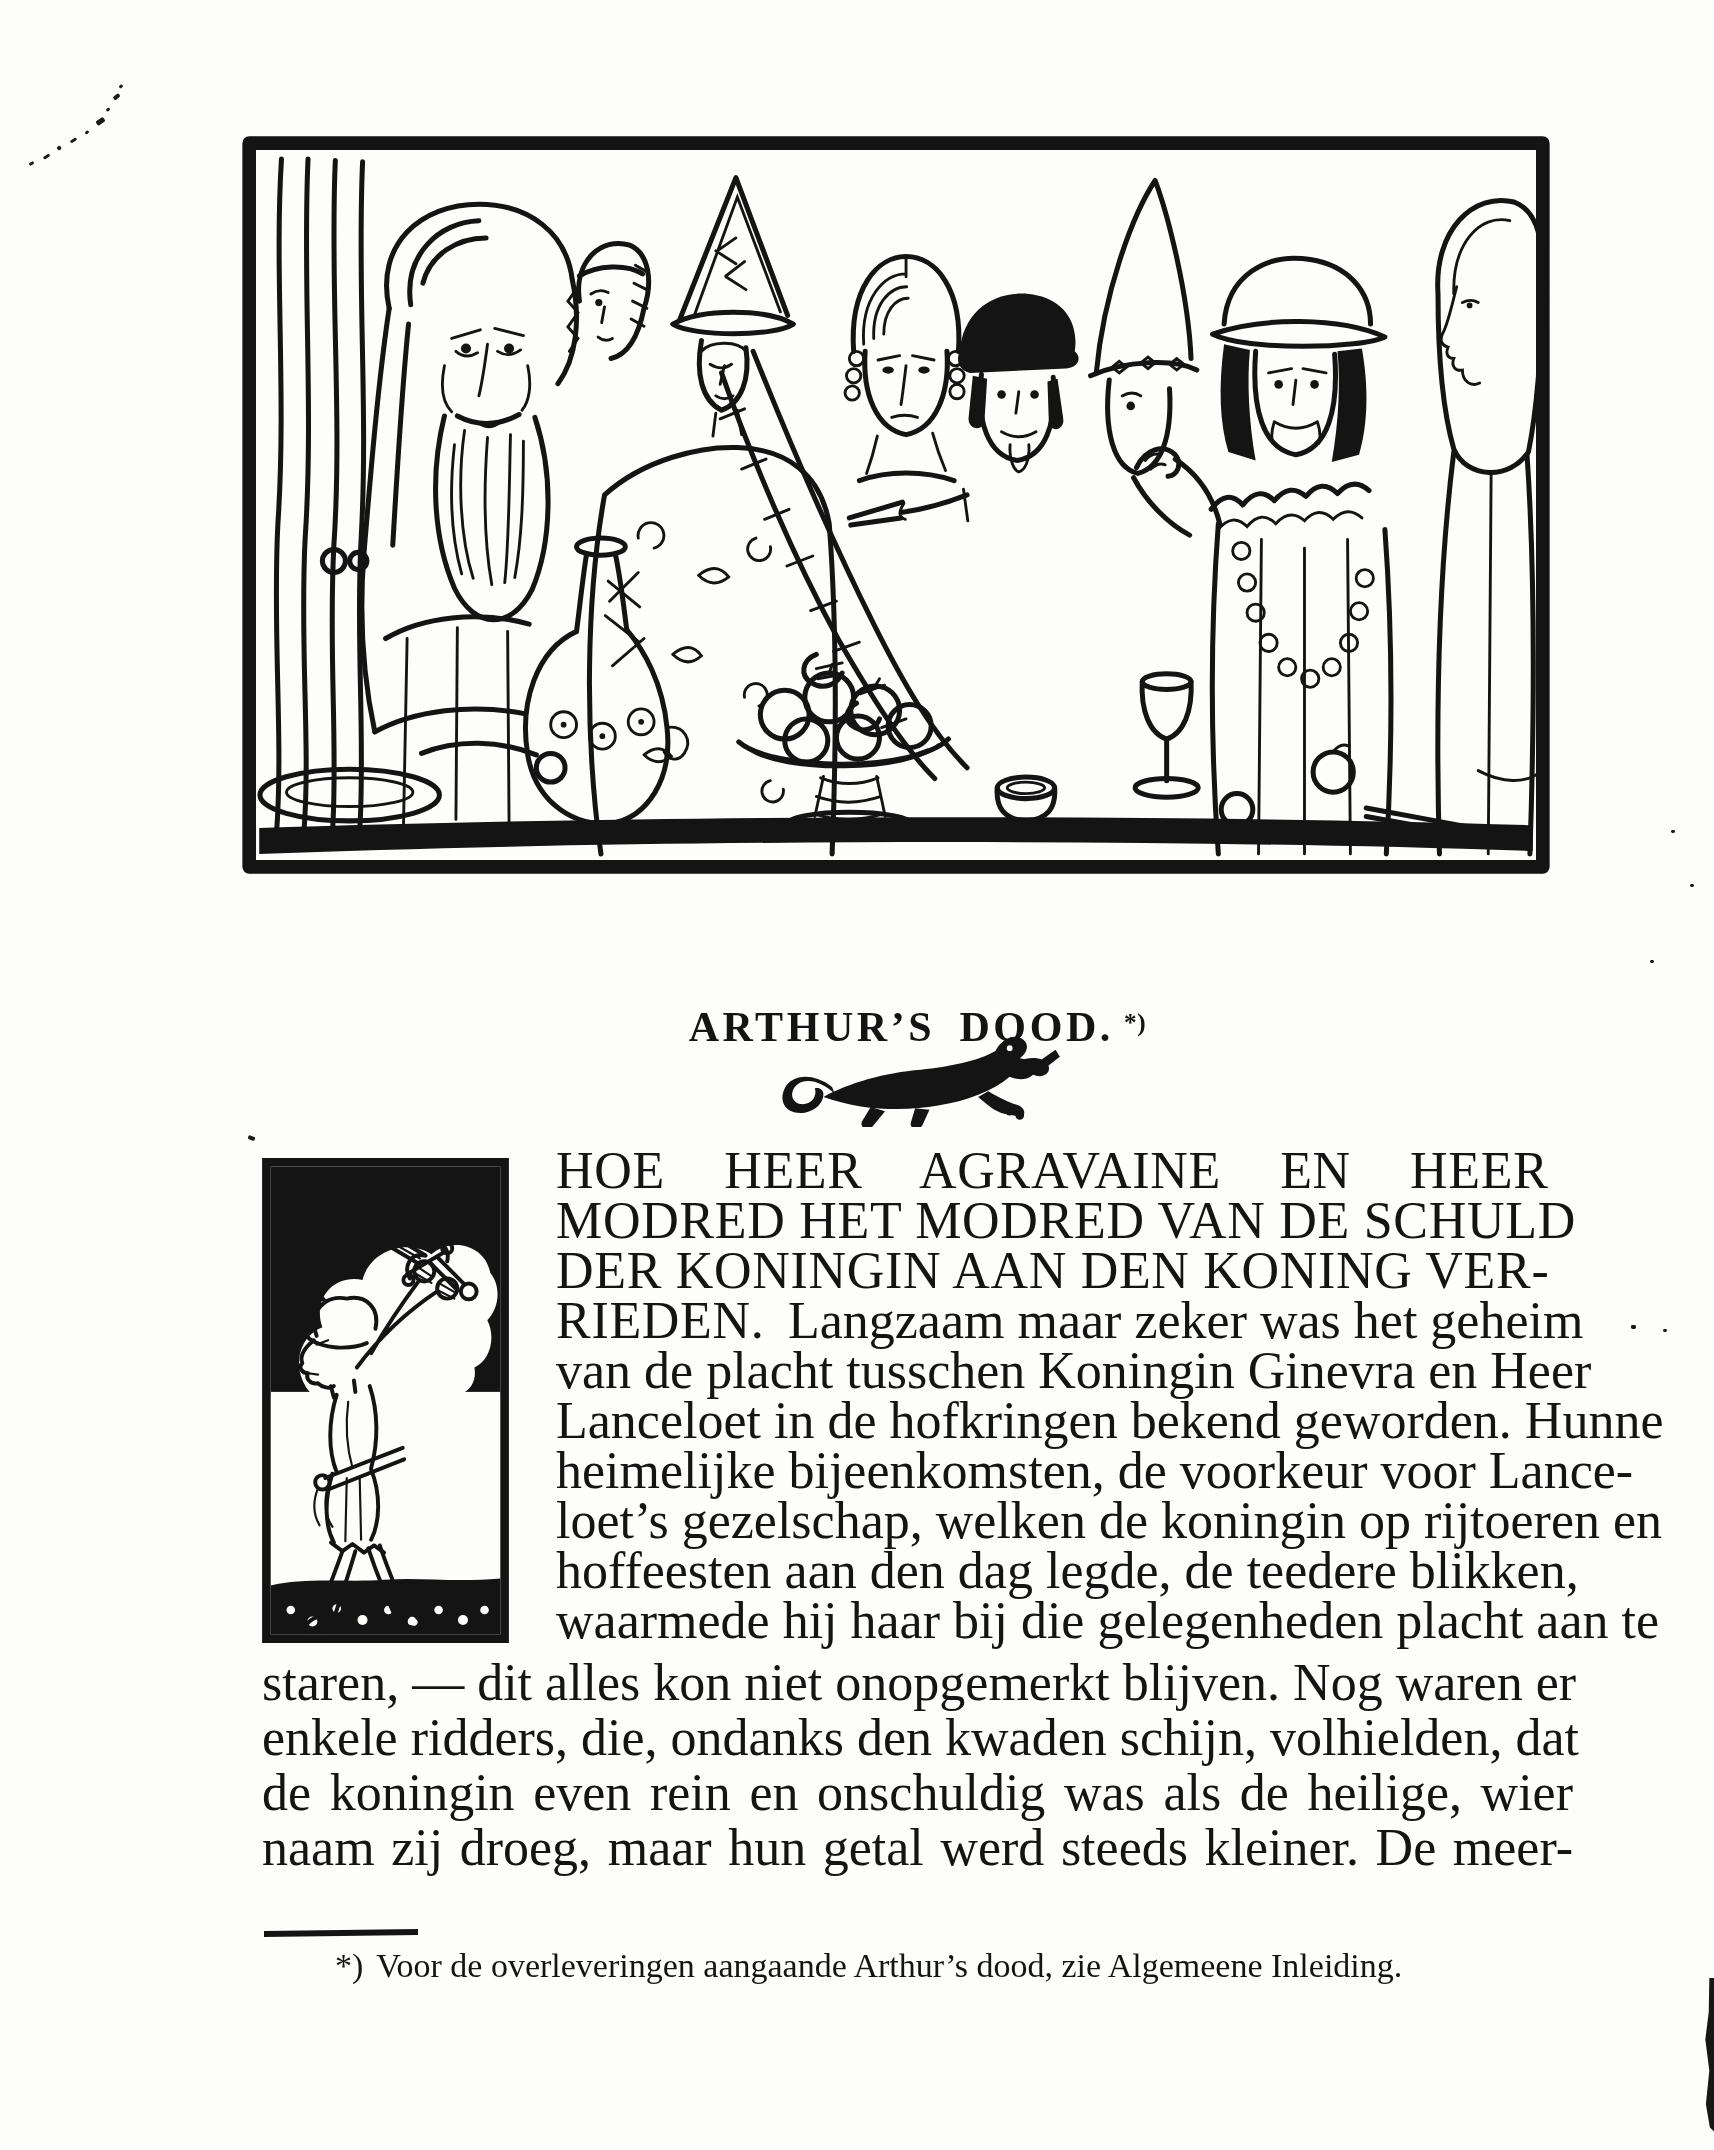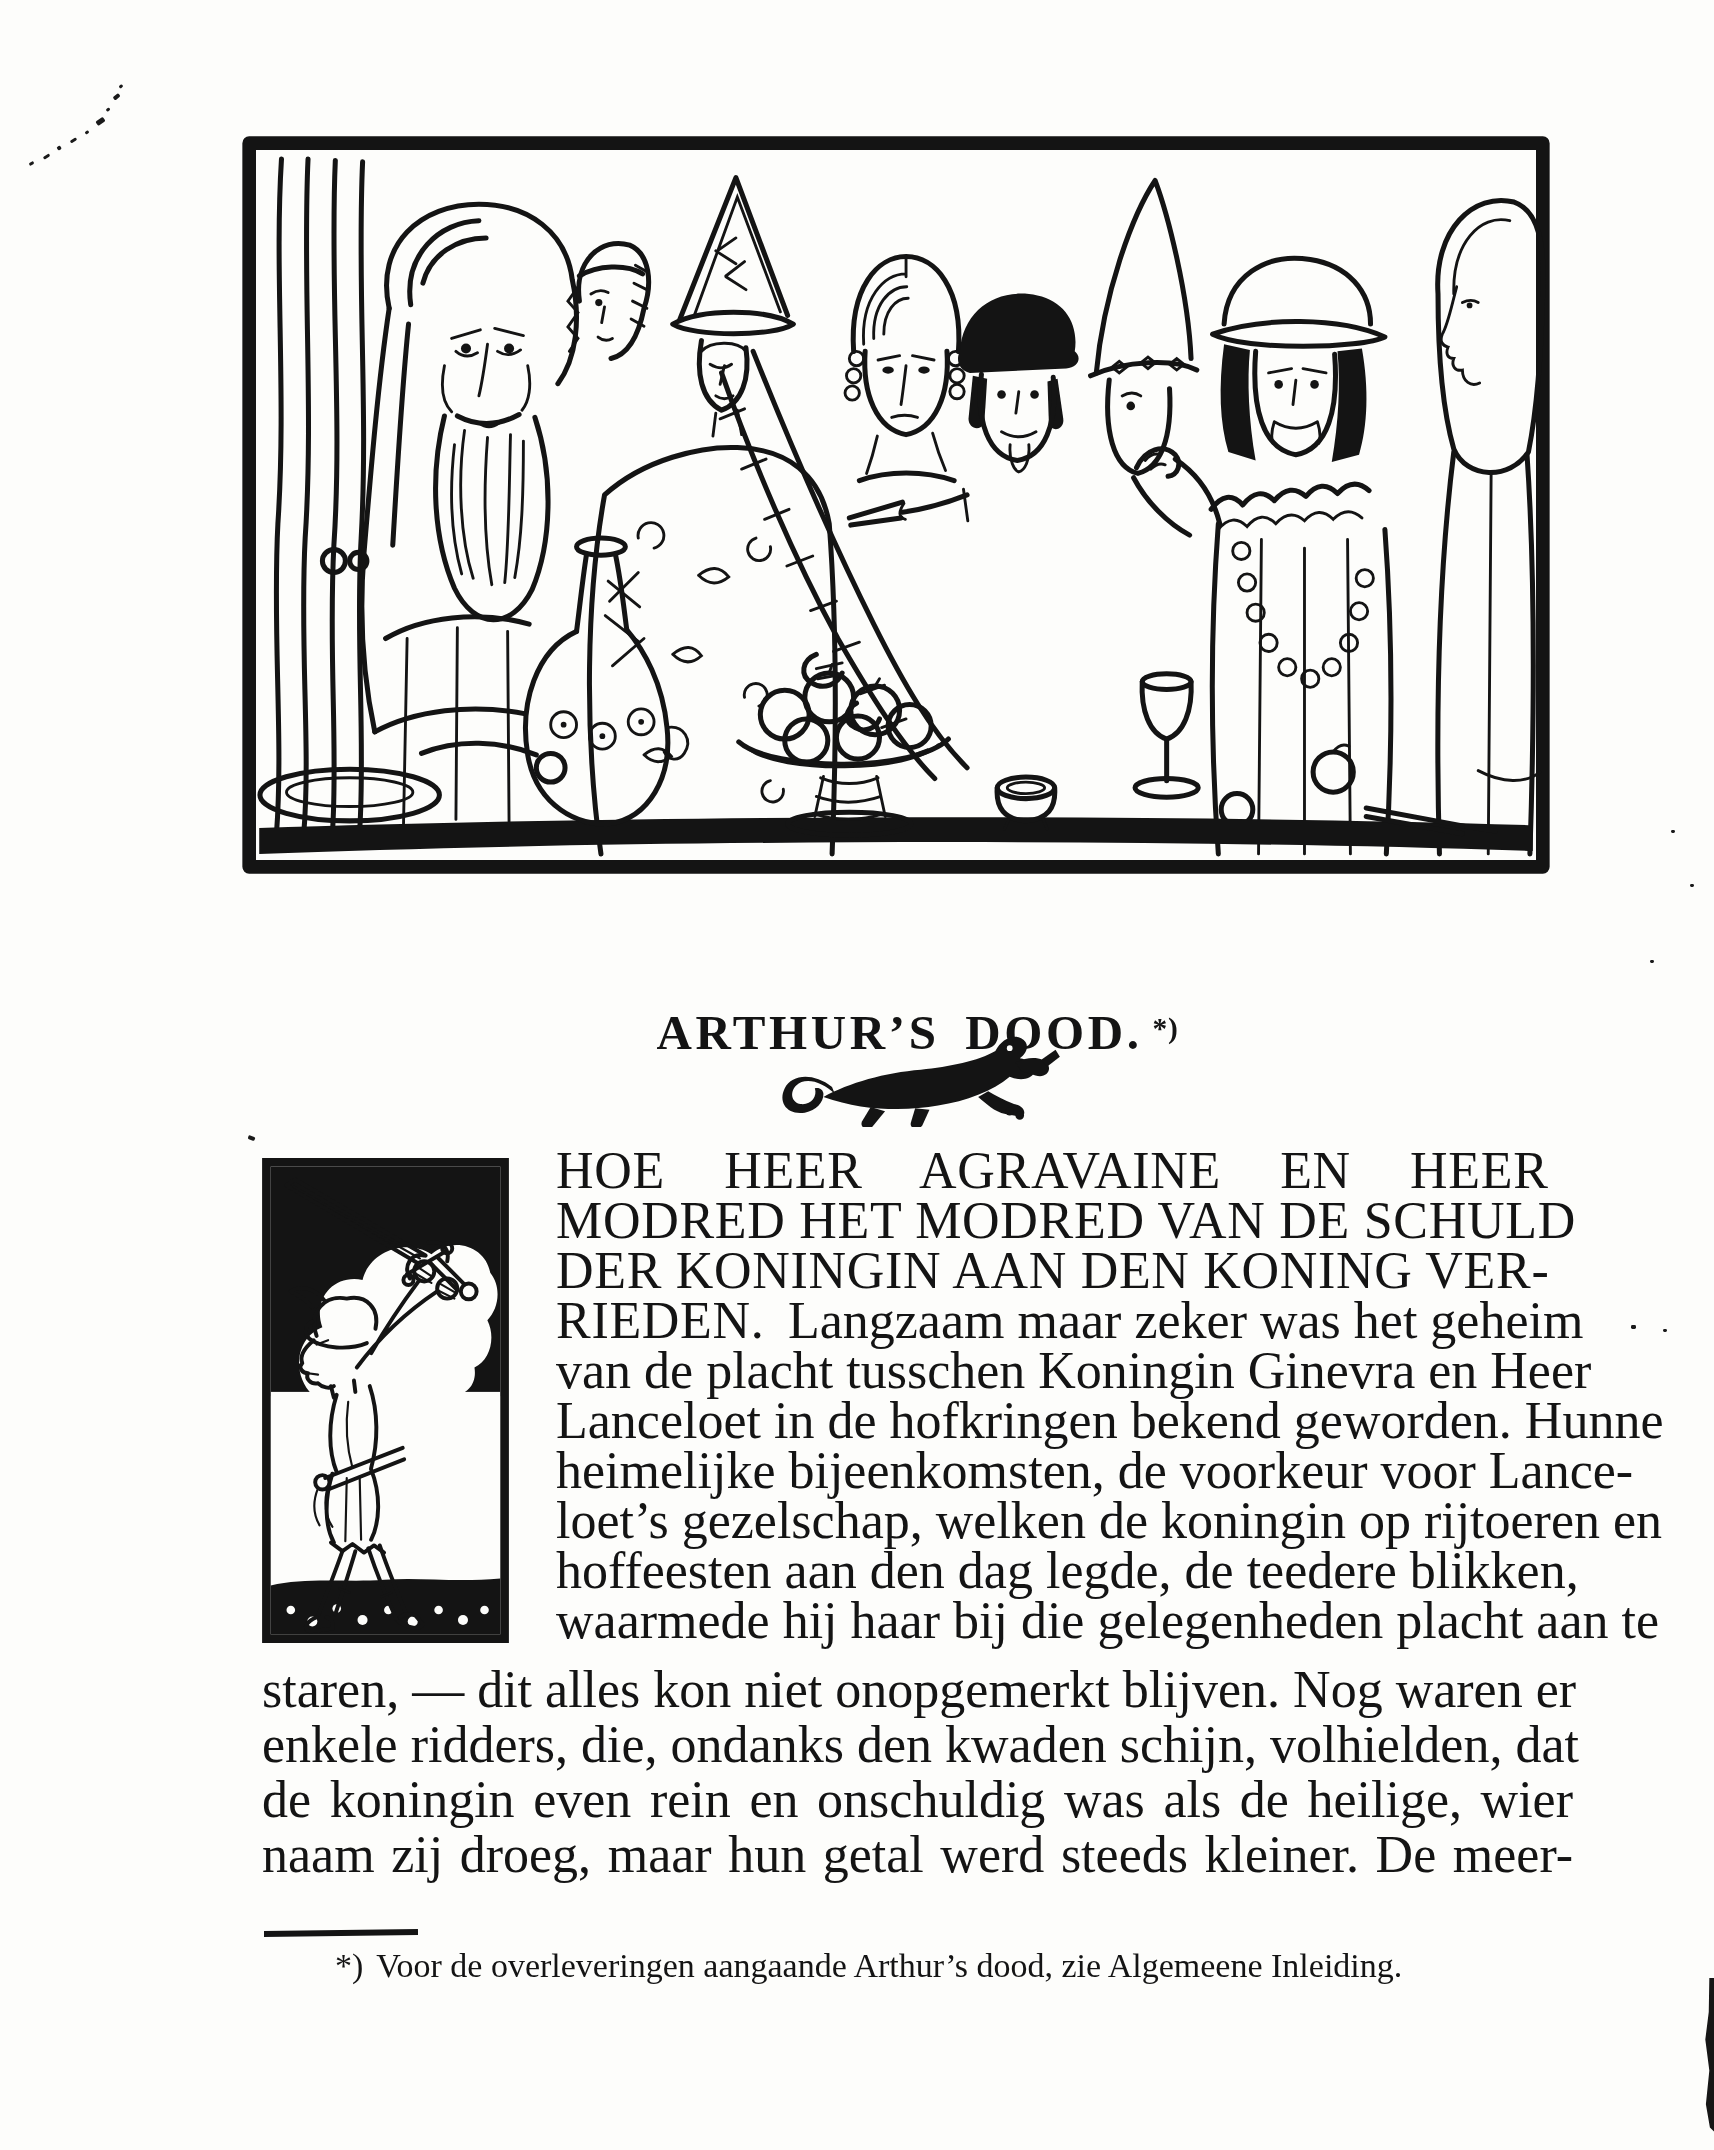--- a/index.html
+++ b/index.html
@@ -18,38 +18,38 @@
   
   .masthead { position:absolute; left:242px; top:136px; width:1308px; height:738px; }
   .masthead svg, .side-illo svg, .ornament svg { display:block; width:100%; height:100%; }
   .ln { fill:none; stroke:#141414; stroke-width:7; stroke-linecap:round; stroke-linejoin:round; }
   .ln3 { fill:none; stroke:#141414; stroke-width:4; stroke-linecap:round; }
   .fl { fill:#141414; stroke:none; }
   .wh { fill:#fdfdfb; stroke:none; }
   
   .title {
     position:absolute; left:262px; top:965px; width:1311px; height:62px;
-    text-align:center; font-size:49px; line-height:60px;
+    text-align:center; font-size:42px; line-height:60px;
     letter-spacing:3.6px; word-spacing:10px; white-space:nowrap;
   }
   .title .marker { font-size:0.60em; vertical-align:0.38em; letter-spacing:0.7px; margin-left:10px; }
   
   .ornament { position:absolute; left:262px; top:1031px; width:1311px; height:96px;
     display:flex; justify-content:center; }
   .ornament svg { width:310px; height:96px; }
   
   .article { position:absolute; left:262px; top:1146px; width:1311px; }
   .side-illo { position:absolute; left:0; top:11.5px; width:247px; height:485px; }
   .narrow { margin-left:294px; }
   .line {
     font-size:52px; height:50px; line-height:50px;
     text-align:justify; text-align-last:justify; white-space:nowrap;
   }
   .narrow .line { width:1016px; }
-  .wide { margin-top:16px; }
+  .wide { margin-top:9px; }
   .wide .line { width:1311px; height:55px; line-height:55px; }
   .lead-caps:not(:empty) { margin-right:0.45em; letter-spacing:0.7px; }
   
   .footnote-rule {
     position:absolute; left:264px; top:1930px; width:154px; height:5.7px;
     background:#141414; transform:rotate(-0.7deg);
   }
   .footnote { position:absolute; left:276px; top:1943px; width:1315px;
     font-size:34px; line-height:45px; }
   .footnote .marker { margin-left:59px; margin-right:13px; }

